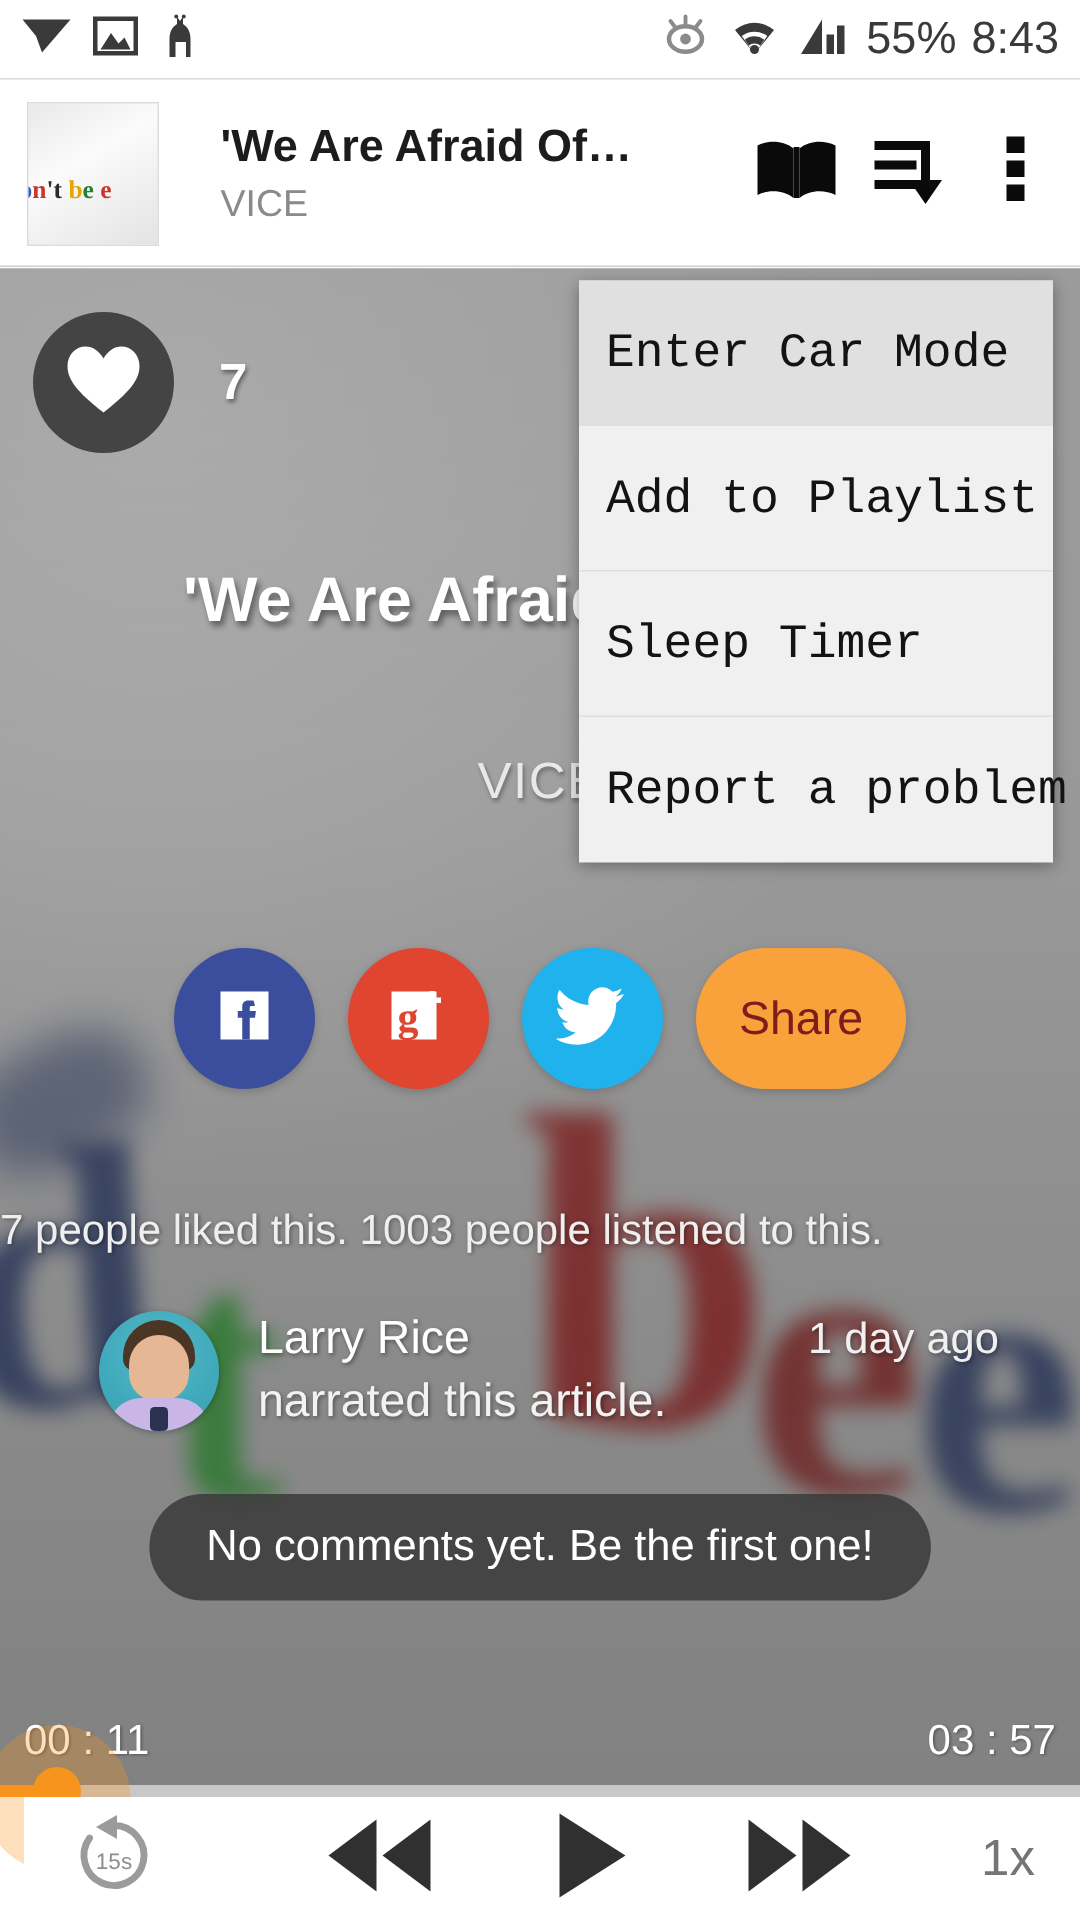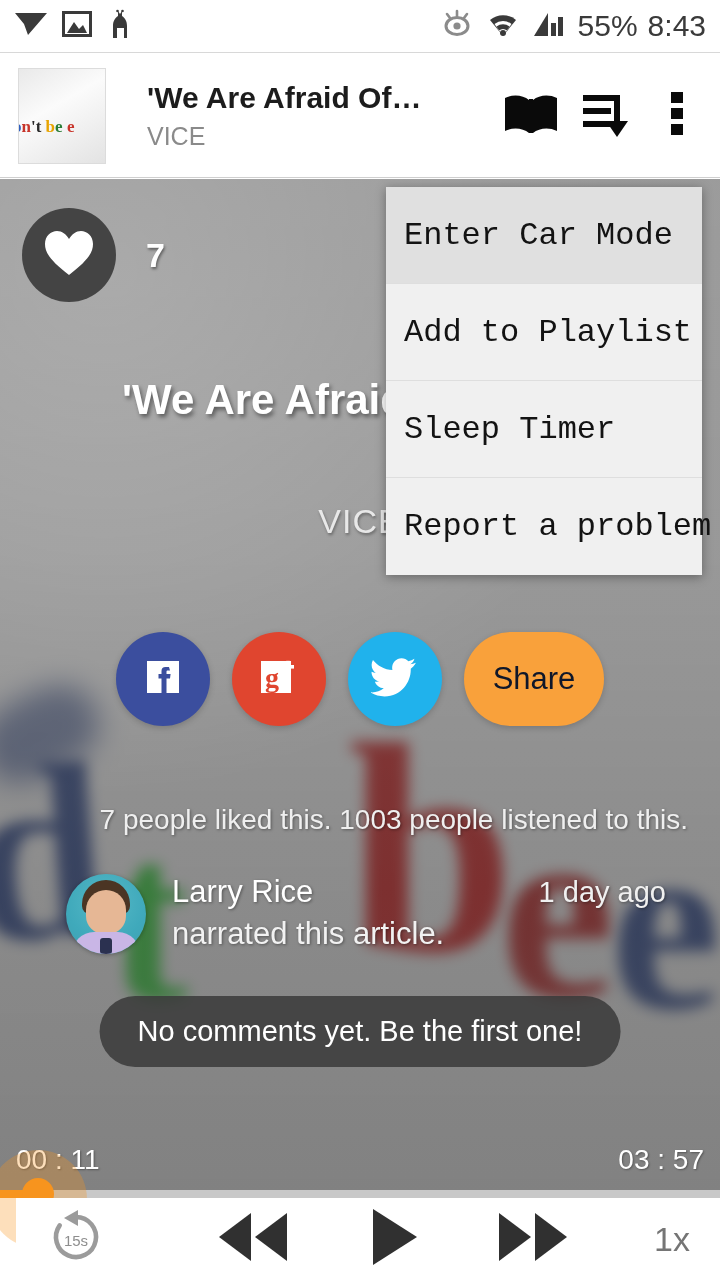--- a/index.html
+++ b/index.html
@@ -139,26 +139,26 @@
     position: absolute; top: 453px; left: 0; width: 720px;
     display: flex; justify-content: center; align-items: center; gap: 22px;
   }
   .social-btn {
     width: 94px; height: 94px; border-radius: 50%;
     display: flex; align-items: center; justify-content: center;
     box-shadow: 0 2px 6px rgba(0,0,0,0.18);
   }
   #share-button {
     width: 140px; height: 94px; border-radius: 47px;
-    font-size: 31px; color: #0f172a;
+    font-size: 31px; color: #7f1d1d;
   }
 
   #stats-line {
     position: absolute; top: 625px; left: 0; width: 688px;
-    text-align: right; font-size: 28px; color: #efefef;
+    text-align: left; font-size: 28px; color: #efefef;
     text-shadow: 1px 1px 3px rgba(0,0,0,0.4);
   }
 
   #narrator-row {
     position: absolute; top: 695px; left: 66px; width: 600px;
     display: flex; align-items: flex-start;
   }
   #narrator-avatar {
     width: 80px; height: 80px; border-radius: 50%;
     background: radial-gradient(circle at 50% 35%, #56b9c7 0%, #3fa9bb 60%, #3f9fb0 100%);

